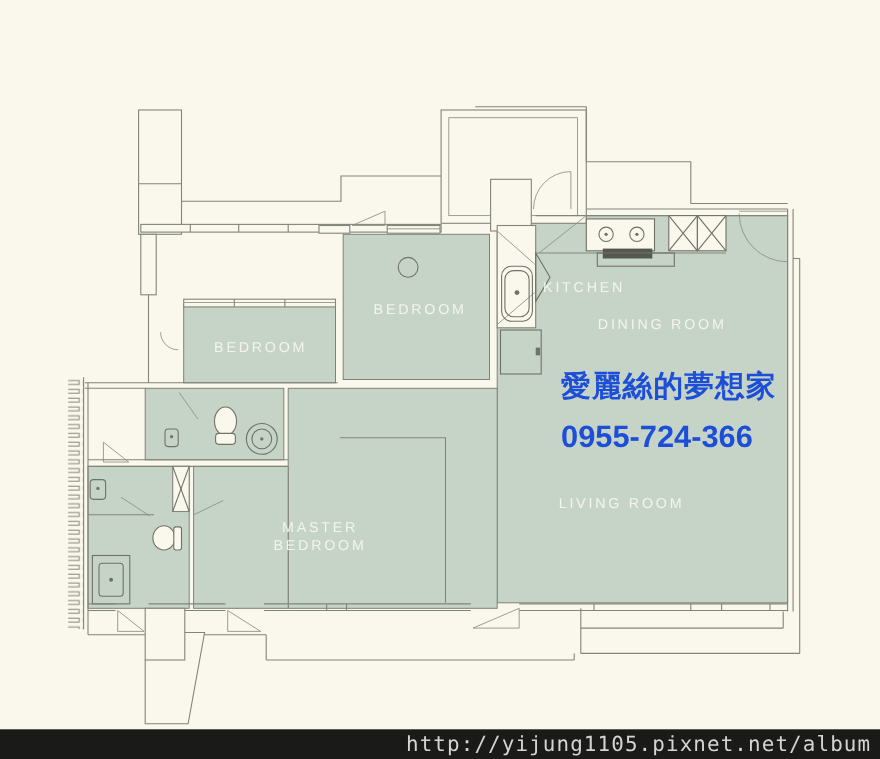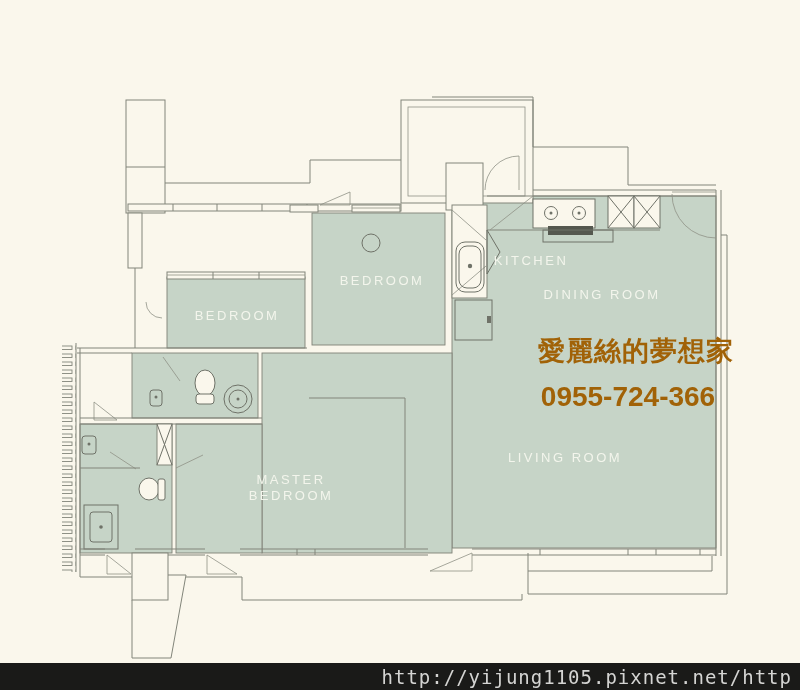--- a/index.html
+++ b/index.html
@@ -6,21 +6,21 @@
   body{font-family:"Liberation Sans",sans-serif;}
   #stage{position:relative;width:800px;height:690px;background:#faf7ec;overflow:hidden;}
   svg{position:absolute;left:0;top:0;}
   .wall{stroke:#82857a;stroke-width:1;fill:none;}
   .wallthin{stroke:#8f9287;stroke-width:0.8;fill:none;}
   .room{fill:#c6d4c7;stroke:#7f8277;stroke-width:0.9;}
   .white{fill:#faf7ec;stroke:#82857a;stroke-width:1;}
   .fix{fill:#faf7ec;stroke:#6f7268;stroke-width:1;}
   .fixg{fill:none;stroke:#6f7268;stroke-width:1;}
   .roomlabel{fill:#f3f5ec;font-size:13px;letter-spacing:2.5px;font-family:"Liberation Sans",sans-serif;}
-  .overlay{position:absolute;color:#a16207;text-align:center;margin-left:28px;}
+  .overlay{position:absolute;color:#1d4ed8;text-align:left;}
   #wm-title{left:510px;top:333px;width:180px;font-size:27px;font-weight:bold;font-family:"DejaVu Serif",serif;letter-spacing:1px;white-space:nowrap;}
   #wm-phone{left:510px;top:381px;width:180px;font-size:28px;font-weight:bold;font-family:"Liberation Sans",sans-serif;letter-spacing:0px;white-space:nowrap;}
   #footer{position:absolute;left:0;top:663px;width:800px;height:27px;background:#1a1a18;color:#d4d4d2;
           font-family:"DejaVu Sans Mono",monospace;font-size:19px;letter-spacing:1px;
           display:flex;align-items:center;justify-content:flex-end;padding-right:8px;box-sizing:border-box;}
 </style>
 </head>
 <body>
 
 <div id="stage">
@@ -207,15 +207,15 @@
     <text class="roomlabel" x="565" y="462" text-anchor="middle">LIVING ROOM</text>
     <text class="roomlabel" x="291" y="484" text-anchor="middle">MASTER</text>
     <text class="roomlabel" x="291" y="500" text-anchor="middle">BEDROOM</text>
   </g>
 </svg>
 
   <div class="overlay" id="wm-title">愛麗絲的夢想家</div>
   <div class="overlay" id="wm-phone">0955-724-366</div>
 
   <div id="footer">
-    <span>http://yijung1105.pixnet.net/http</span>
+    <span>http://yijung1105.pixnet.net/album</span>
   </div>
 </div>
 
 </body></html>

